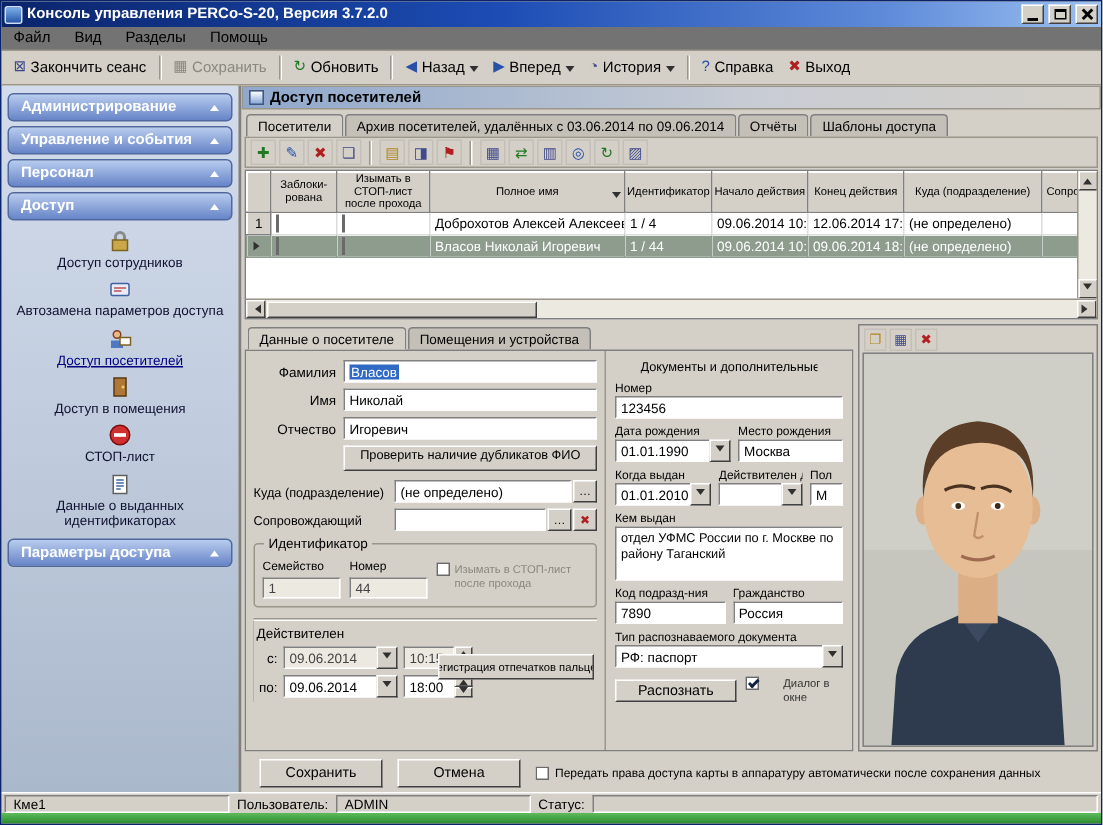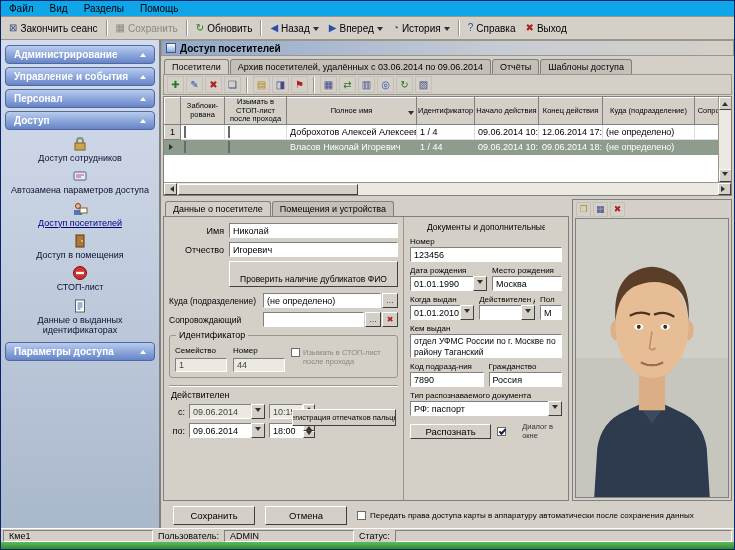--- a/index.html
+++ b/index.html
@@ -10,21 +10,21 @@
 .title-icon{width:12px;height:12px;background:linear-gradient(#7ab0e8,#2858a8);border:1px solid #cfe0f8;border-radius:2px;flex:0 0 12px}
 .title-text{flex:1;font-size:10px;white-space:nowrap;overflow:hidden}
 .win-btn{width:15px;height:13px;flex:0 0 15px;background:#d4d0c8;border:1px solid;border-color:#fff #404040 #404040 #fff;display:flex;align-items:center;justify-content:center;position:relative}
 .ic-min{width:7px;height:6px;border-bottom:2px solid #000;margin-top:2px}
 .ic-max{width:8px;height:7px;border:1px solid #000;border-top-width:2px}
 .ic-close{width:9px;height:9px;position:relative}
 .ic-close::before,.ic-close::after{content:"";position:absolute;left:4px;top:0;width:2px;height:9px;background:#000}
 .ic-close::before{transform:rotate(45deg)}
 .ic-close::after{transform:rotate(-45deg)}
 
-.menubar{height:16px;flex:0 0 16px;display:flex;align-items:center;border-bottom:1px solid #9a968a;background:#0ea5e9}
+.menubar{height:16px;flex:0 0 16px;display:flex;align-items:center;border-bottom:1px solid #9a968a;background:#737373}
 .menu-item{padding:1px 8px}
 .toolbar{height:23px;flex:0 0 23px;display:flex;align-items:center;padding:1px 3px;border-bottom:1px solid #9a968a;background:#d4d0c8}
 .tbtn{display:flex;align-items:center;gap:3px;padding:2px 5px;white-space:nowrap}
 .tbtn.disabled .lbl{color:#8a877d}
 .ticn{font-size:10px;line-height:10px}
 .c-red{color:#b02020}.c-green{color:#207820}.c-blue{color:#2850a8}.c-navy{color:#404a8a}.c-gold{color:#b08820}.c-grey{color:#8a877d}
 .tsep{width:2px;height:16px;border-left:1px solid #9a968a;border-right:1px solid #fff;margin:0 3px}
 .arr-d{width:0;height:0;border:3px solid transparent;border-top:4px solid #303030;display:inline-block;margin-top:4px}
 .arr-u{width:0;height:0;border:3px solid transparent;border-bottom:4px solid #303030;display:inline-block;margin-bottom:3px}
 .arr-l{width:0;height:0;border:3px solid transparent;border-right:4px solid #303030;display:inline-block}
@@ -69,21 +69,21 @@
 .dtabs{height:17px;flex:0 0 17px;display:flex;align-items:flex-end;gap:1px;padding:0 2px}
 .dpage{flex:1;border:1px solid #808080;background:#d4d0c8;display:flex;overflow:hidden}
 .form-col{width:240px;flex:0 0 240px;padding:6px 5px 4px;border-right:1px solid #9a968a;display:flex;flex-direction:column;overflow:hidden}
 .frow{display:flex;align-items:center;margin-bottom:4px}
 .flabel{width:60px;flex:0 0 60px;text-align:right;padding-right:5px;font-size:9px}
 .flabel-w{width:94px;flex:0 0 94px;text-align:left;padding-right:3px;font-size:8.5px}
 .finput{flex:1;height:15px;border:1px solid;border-color:#808080 #fff #fff #808080;background:#fff;font-size:9px;padding:1px 3px;display:flex;align-items:center;overflow:hidden;white-space:nowrap;min-width:0}
 .finput.dis{background:#ece9e0;color:#444}
 .sel-text{background:#316ac5;color:#fff;padding:0 1px}
 .mini-btn{width:16px;height:15px;flex:0 0 16px;background:#d4d0c8;border:1px solid;border-color:#fff #404040 #404040 #fff;font-size:8px;display:flex;align-items:center;justify-content:center;margin-left:1px}
-.wide-btn{height:17px;background:#d4d0c8;border:1px solid;border-color:#fff #404040 #404040 #fff;font-size:8.5px;padding:12px 6px;margin:0 0 6px 60px;white-space:nowrap;overflow:hidden;text-align:center}
+.wide-btn{height:17px;background:#d4d0c8;border:1px solid;border-color:#fff #404040 #404040 #fff;font-size:8.5px;padding:0 6px;margin:0 0 6px 60px;white-space:nowrap;overflow:hidden;text-align:center}
 .groupbox{border:1px solid #9a968a;border-radius:3px;margin:4px 0 8px;padding:10px 5px 5px;position:relative}
 .gtitle{position:absolute;top:-6px;left:6px;background:#d4d0c8;padding:0 3px;font-size:9px}
 .gb-row{display:flex;gap:6px;align-items:flex-start}
 .stack{display:flex;flex-direction:column;width:52px;flex:0 0 52px}
 .slabel{font-size:8px;margin-bottom:3px}
 .gb-chk{display:flex;gap:3px;flex:1;align-items:flex-start;padding-top:2px}
 .gb-chk .txt{font-size:7.5px;color:#8a877d;line-height:1.2;text-align:left}
 .valid-sec{border-top:1px solid #fff;box-shadow:0 -1px 0 #9a968a;padding-top:3px;position:relative}
 .vlabel{font-size:9px;margin:0 0 4px 2px}
 .vl{width:20px;flex:0 0 20px;text-align:right;padding-right:4px;font-size:9px}
@@ -96,24 +96,24 @@
 .fp-btn{position:absolute;right:2px;top:22px;width:104px;height:17px;background:#d4d0c8;border:1px solid;border-color:#fff #404040 #404040 #fff;font-size:7.5px;display:flex;align-items:center;justify-content:center;white-space:nowrap;overflow:hidden}
 
 .docs-col{flex:1;padding:5px 6px;display:flex;flex-direction:column;overflow:hidden;min-width:0}
 .docs-header{text-align:center;font-size:8.5px;margin:0 17px 5px;white-space:nowrap;overflow:hidden}
 .drow{display:flex;gap:5px;margin-bottom:4px}
 .dfield{display:flex;flex-direction:column;flex:1;min-width:0}
 .dlabel{font-size:8px;margin-bottom:1px;white-space:nowrap;overflow:hidden}
 .dinput{height:15px;border:1px solid;border-color:#808080 #fff #fff #808080;background:#fff;font-size:9px;padding:1px 3px;display:flex;align-items:center;overflow:hidden;white-space:nowrap}
 .dcombo{display:flex}
 .dcombo .dinput{flex:1;border-right:none;min-width:0}
-.dtext{border:1px solid;border-color:#808080 #fff #fff #808080;background:#fff;font-size:8.5px;padding:1px 3px;height:24px;line-height:1.25;overflow:hidden}
+.dtext{border:1px solid;border-color:#808080 #fff #fff #808080;background:#fff;font-size:8.5px;padding:1px 3px;height:36px;line-height:1.25;overflow:hidden}
 .rec-row{display:flex;align-items:center;gap:6px;margin-top:2px}
 .rec-btn{width:92px;height:15px;background:#d4d0c8;border:1px solid;border-color:#fff #404040 #404040 #fff;font-size:9.5px;display:flex;align-items:center;justify-content:center}
-.dlg-chk{display:flex;align-items:center;gap:16px;font-size:7.5px;color:#333}
+.dlg-chk{display:flex;align-items:flex-start;gap:16px;font-size:7.5px;color:#333}
 
 .photo-panel{width:160px;flex:0 0 160px;display:flex;flex-direction:column;border:1px solid #808080;background:#d4d0c8;overflow:hidden}
 .photo-toolbar{height:18px;flex:0 0 18px;display:flex;align-items:center;gap:2px;padding:1px 3px}
 .picon{width:15px;height:15px;display:flex;align-items:center;justify-content:center;font-size:9px;border:1px solid #c4c0b8}
 .ptabs{height:16px;flex:0 0 16px;display:flex;align-items:flex-end;gap:1px;padding:0 2px}
 .photo-area{flex:1;margin:0 2px 2px;border:1px solid #808080;background:#b8b8b0;overflow:hidden}
 .photo-area svg{width:100%;height:100%;display:block}
 
 .footer-row{height:26px;flex:0 0 26px;display:flex;align-items:center;gap:10px;padding:0 12px}
 .big-btn{width:82px;height:19px;background:#d4d0c8;border:1px solid;border-color:#fff #404040 #404040 #fff;font-size:9.5px;display:flex;align-items:center;justify-content:center}
@@ -121,20 +121,33 @@
 .statusbar{height:14px;flex:0 0 14px;display:flex;align-items:center;gap:3px;padding:1px 2px;background:#d4d0c8;border-top:1px solid #fff}
 .scell{height:12px;border:1px solid;border-color:#808080 #fff #fff #808080;font-size:9px;display:flex;align-items:center;padding:0 5px;white-space:nowrap}
 .slbl{font-size:9px;padding:0 2px;white-space:nowrap}
 .greenstrip{height:7px;flex:0 0 7px;background:linear-gradient(180deg,#5cbc5c,#2e8a2e)}
 </style>
 </head>
 <body>
 
 <div class="window">
 
+  <div class="titlebar">
+    <span class="title-icon"></span>
+    <span class="title-text">Консоль управления PERCo-S-20, Версия 3.7.2.0</span>
+    <span class="win-btn">
+        <i class="ic-min"></i>
+      </span>
+    <span class="win-btn">
+        <i class="ic-max"></i>
+      </span>
+    <span class="win-btn">
+        <i class="ic-close"></i>
+      </span>
+  </div>
 
   <div class="menubar">
     <span class="menu-item">Файл</span>
     <span class="menu-item">Вид</span>
     <span class="menu-item">Разделы</span>
     <span class="menu-item">Помощь</span>
   </div>
 
   <div class="toolbar">
     <span class="tbtn">
@@ -367,20 +380,26 @@
       <div class="detail">
         <div class="detail-left">
           <div class="dtabs">
             <span class="tab active">Данные о посетителе</span>
             <span class="tab">Помещения и устройства</span>
           </div>
           <div class="dpage">
 
             <div class="form-col">
               <div class="frow">
+                <span class="flabel">Фамилия</span>
+                <div class="finput">
+                    <span class="sel-text">Власов</span>
+                  </div>
+              </div>
+              <div class="frow">
                 <span class="flabel">Имя</span>
                 <div class="finput">Николай</div>
               </div>
               <div class="frow">
                 <span class="flabel">Отчество</span>
                 <div class="finput">Игоревич</div>
               </div>
               <div class="wide-btn">Проверить наличие дубликатов ФИО</div>
               <div class="frow">
                 <span class="flabel-w">Куда (подразделение)</span>

